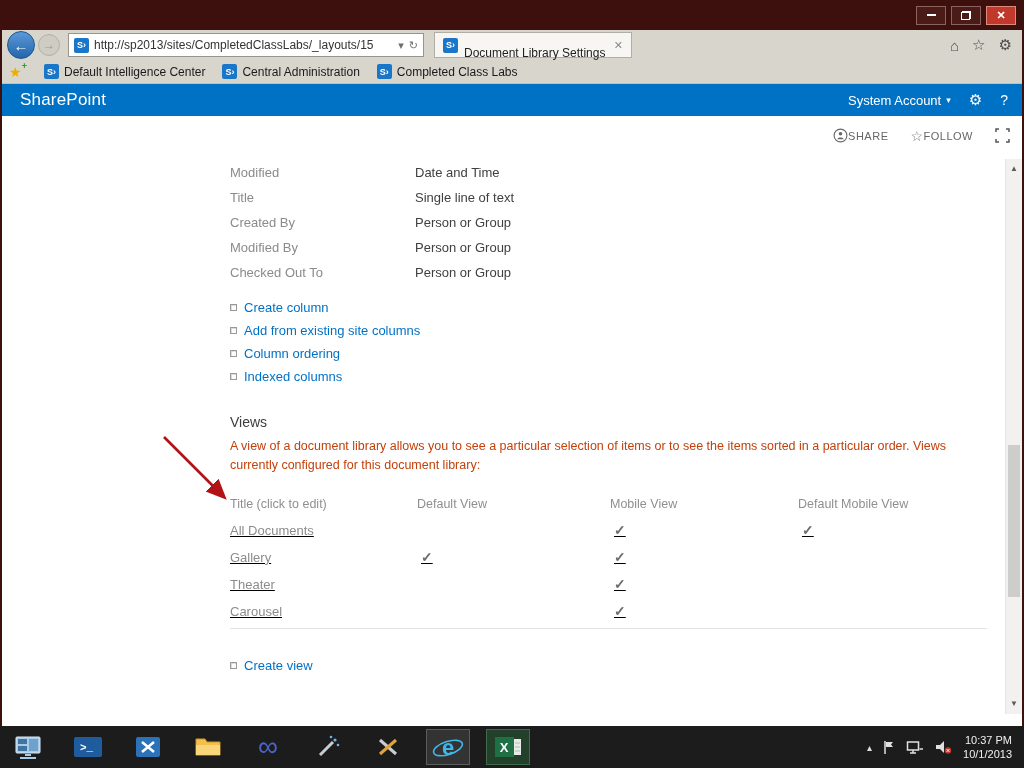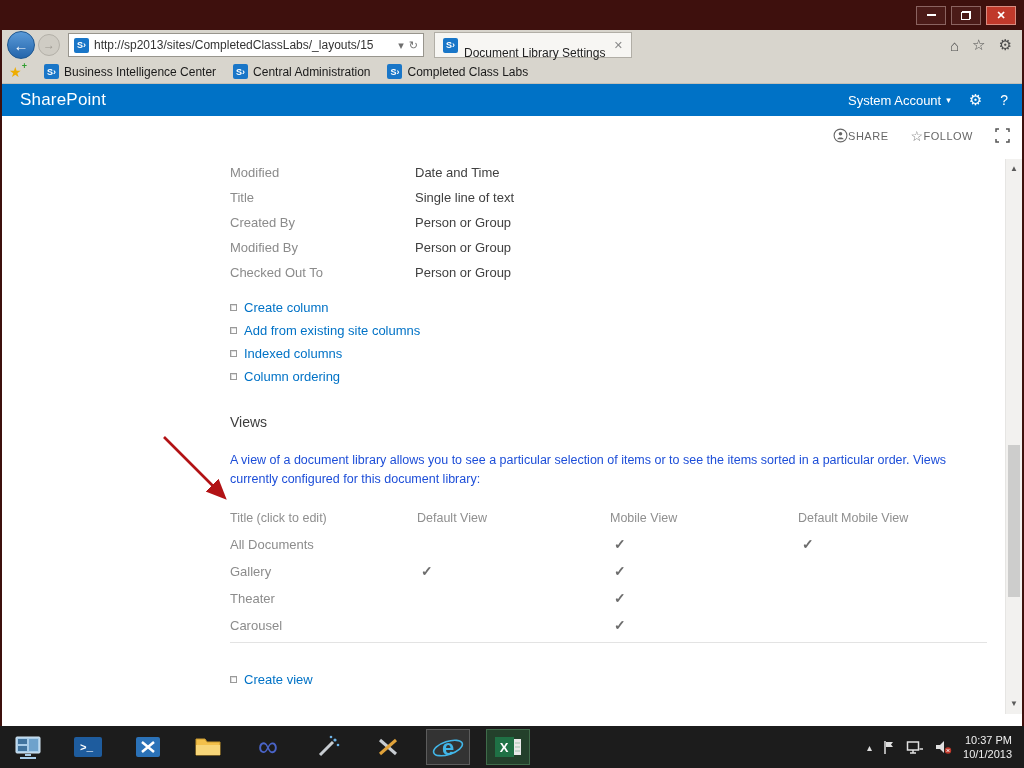--- a/index.html
+++ b/index.html
@@ -59,26 +59,26 @@
   .page { position: absolute; left: 228px; top: 0; width: 760px; }
   #column-rows { padding-top: 5px; }
   .col-row { display: flex; align-items: center; height: 25px; font-size: 13px; }
   .col-name { width: 185px; color: #8b8b8b; text-decoration: none; cursor: pointer; }
   .col-type { color: #404040; }
   #column-links { margin-top: 11px; }
   .link-item { display: flex; align-items: center; height: 23px; }
   .sq-bullet { width: 7px; height: 7px; border: 1px solid #9a9a9a; background: #fdfdfd; margin-right: 7px; box-shadow: inset 1px 1px 0 #dcdcdc; }
   .sp-link { color: #0072c6; font-size: 13px; text-decoration: none; cursor: pointer; }
   .views-heading { margin-top: 26px; font-size: 14px; font-weight: normal; color: #3d3d3d; }
-  .views-desc { margin-top: 21px; width: 718px; font-size: 12.5px; color: #1d4ed8; line-height: 1.55; }
+  .views-desc { margin-top: 7px; width: 718px; font-size: 12.5px; color: #c2410c; line-height: 1.55; }
   .vtable { margin-top: 15px; width: 757px; }
   .vhead, .vrow { display: grid; grid-template-columns: 187px 193px 188px 1fr; align-items: center; }
   .vhead { height: 26px; }
   .vhead span { font-size: 12.5px; color: #8f8f8f; }
-  .vrow { height: 27px; }
+  .vrow { height: 27px; text-decoration: underline; }
   .vname { color: #8c8c8c; font-size: 13px; text-decoration: none; cursor: pointer; }
   .vcheck { padding-left: 4px; color: #6e6e6e; font-size: 14px; font-weight: bold; }
   #view-rows { border-bottom: 1px solid #e3e3e3; padding-bottom: 3px; }
   .create-view { margin-top: 25px; }
   .annot-arrow { position: absolute; left: 148px; top: 272px; pointer-events: none; }
 
   
   .scrollbar { position: absolute; right: 0; top: 4px; bottom: 12px; width: 17px; background: #f2f1ef; border-left: 1px solid #e6e5e3; }
   .sb-up, .sb-down { position: absolute; left: 0; width: 100%; height: 16px; text-align: center; font-size: 8px; color: #5a5a5a; line-height: 16px; cursor: pointer; }
   .sb-up { top: 2px; } .sb-down { bottom: 2px; }
@@ -135,21 +135,21 @@
         <span class="ni">☆</span>
         <span class="ni">⚙</span>
       </div>
     </div>
 
     <div class="favbar">
       <span class="fav-add"><span>★</span><span class="plus">+</span></span>
       <span id="fav-items" style="display:flex;gap:17px;">
           <span class="fav-item">
        <span class="sp-icon">S›</span>
-       <span>Business Intelligence Center</span>
+       <span>Default Intelligence Center</span>
      </span>
           <span class="fav-item">
        <span class="sp-icon">S›</span>
        <span>Central Administration</span>
      </span>
           <span class="fav-item">
        <span class="sp-icon">S›</span>
        <span>Completed Class Labs</span>
      </span>
         </span>
@@ -217,25 +217,25 @@
             <div class="link-item">
        <span class="sq-bullet"></span>
        <a class="sp-link">Create column</a>
      </div>
             <div class="link-item">
        <span class="sq-bullet"></span>
        <a class="sp-link">Add from existing site columns</a>
      </div>
             <div class="link-item">
        <span class="sq-bullet"></span>
-       <a class="sp-link">Indexed columns</a>
+       <a class="sp-link">Column ordering</a>
      </div>
             <div class="link-item">
        <span class="sq-bullet"></span>
-       <a class="sp-link">Column ordering</a>
+       <a class="sp-link">Indexed columns</a>
      </div>
           </div>
 
         <h2 class="views-heading">Views</h2>
         <p class="views-desc">A view of a document library allows you to see a particular selection of items or to see the items sorted in a particular order. Views currently configured for this document library:</p>
 
         <div class="vtable">
           <div class="vhead">
             <span>Title (click to edit)</span>
             <span>Default View</span>

